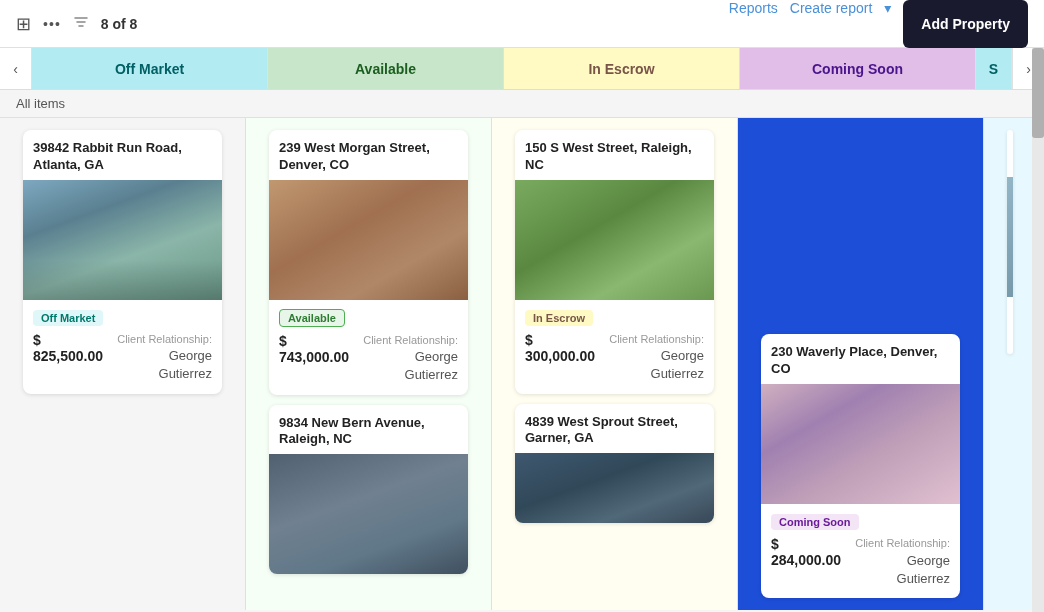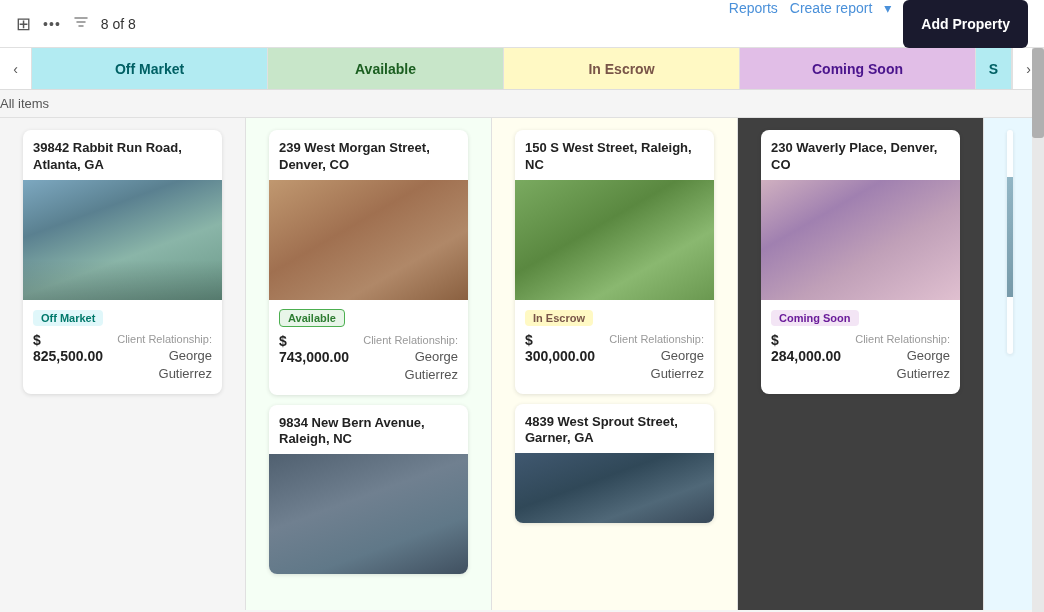--- a/index.html
+++ b/index.html
@@ -7,21 +7,21 @@
 
     
     .top-bar {
       display: flex; align-items: center; padding: 0 16px; height: 48px;
       background: #fff; border-bottom: 1px solid #e0e0e0;
       justify-content: space-between;
     }
     .top-bar-left { display: flex; align-items: center; gap: 12px; }
     .top-bar-right { display: flex; align-items: flex-start; gap: 12px; }
     .icon-btn { display: flex; align-items: center; cursor: pointer; color: #555; font-size: 18px; }
-    .count-badge { font-size: 14px; color: #333; font-weight: 400; }
+    .count-badge { font-size: 14px; color: #333; font-weight: 700; }
     .filter-icon { font-size: 16px; color: #666; }
     .reports-link { font-size: 14px; color: #4a90d9; cursor: pointer; }
     .create-report { display: flex; align-items: center; gap: 12px; font-size: 14px; color: #4a90d9; cursor: pointer; }
     .add-property-btn {
       background: #1a1a2e; color: #fff; border: none; border-radius: 6px;
       padding: 16px 18px; font-size: 14px; font-weight: 600; cursor: pointer;
     }
 
     
     .column-tabs {
@@ -40,39 +40,39 @@
       border-right: 1px solid #e0e0e0; padding: 0 12px;
     }
     .tab.off-market { background: #b2ebf2; color: #006064; }
     .tab.available { background: #c8e6c9; color: #1b5e20; }
     .tab.in-escrow { background: #fff9c4; color: #795548; }
     .tab.coming-soon { background: #e1bee7; color: #4a148c; }
     .tab.sold { background: #b2ebf2; color: #006064; }
 
     
     .all-items-bar {
-      background: #f5f5f5; padding: 6px 0; font-size: 13px; color: #555;
+      background: #f5f5f5; padding: 6px 16px; font-size: 13px; color: #555;
       border-bottom: 1px solid #e0e0e0;
     }
 
     
     .board {
       display: flex; overflow-x: hidden; height: calc(612px - 48px - 42px - 30px);
       background: #f0f0f0;
     }
 
     .column {
       min-width: 246px; width: 246px; padding: 12px 23px;
       overflow-y: auto; display: flex; flex-direction: column; gap: 10px;
       border-right: 1px solid #e0e0e0; background: #f5f5f5;
     }
     .column:last-child { border-right: none; }
     .column.available-col { background: #f5fff5; }
     .column.escrow-col { background: #fffef0; }
-    .column.coming-soon-col { background: #404040; }
+    .column.coming-soon-col { background: #1d4ed8; justify-content: flex-end; }
     .column.partial { min-width: 36px; width: 36px; overflow: hidden; background: #e8f8ff; }
 
     
     .card {
       background: #fff; border-radius: 8px; overflow: hidden;
       box-shadow: 0 1px 4px rgba(0,0,0,0.12);
     }
     .card-header { padding: 10px 10px 6px; }
     .card-address { font-size: 13px; font-weight: 600; color: #222; line-height: 1.3; }
     .card-img-placeholder {

